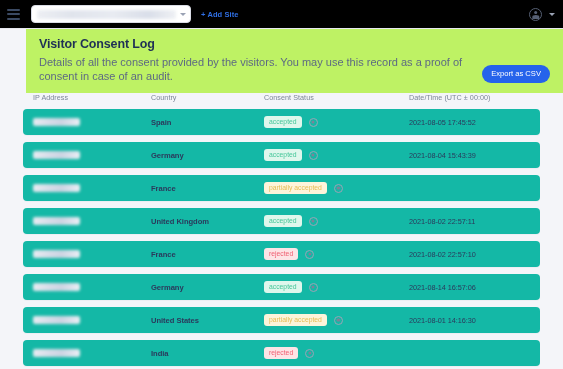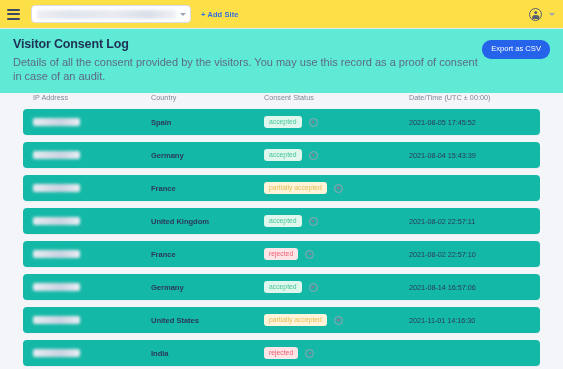--- a/index.html
+++ b/index.html
@@ -11,21 +11,21 @@
     height: 369px;
     overflow: hidden;
     background: #f4f5f9;
     font-family: "Liberation Sans", sans-serif;
     -webkit-font-smoothing: antialiased;
   }
 
   
   .topbar {
     height: 29px;
-    background: #fde047;
+    background: #000000;
     border-bottom: 1px solid #e6e8ef;
     display: flex;
     align-items: center;
     padding: 0 8px 0 7px;
     box-sizing: border-box;
   }
   .hamburger {
     width: 13px;
     height: 11px;
     display: flex;
@@ -112,22 +112,23 @@
     transform: translateX(-50%);
     width: 7.4px; height: 4px;
     border-radius: 50% 50% 0 0;
     background: #555f73;
   }
 
   
   .page-header {
     padding: 9px 13px 10px 13px;
     display: flex;
-    align-items: flex-start;
-    background: #5eead4;
+    align-items: flex-end;
+    background: #bef264;
+    margin-left: 26px;
   }
   .header-texts { flex: 1; min-width: 0; }
   .page-title {
     font-size: 12.5px;
     font-weight: bold;
     color: #1f3055;
     letter-spacing: -.15px;
     margin: 0 0 4px 0;
     line-height: 1.1;
   }
@@ -345,21 +346,21 @@
       </div>
       <div class="row">
         <div class="col-ip">
           <div class="ip-blur"></div>
         </div>
         <div class="col-country country">United States</div>
         <div class="col-status">
           <span class="badge partially-accepted">partially accepted</span>
           <span class="info-icon"></span>
         </div>
-        <div class="col-date datetime">2021-11-01 14:16:30</div>
+        <div class="col-date datetime">2021-08-01 14:16:30</div>
       </div>
       <div class="row">
         <div class="col-ip">
           <div class="ip-blur"></div>
         </div>
         <div class="col-country country">India</div>
         <div class="col-status">
           <span class="badge rejected">rejected</span>
           <span class="info-icon"></span>
         </div>

